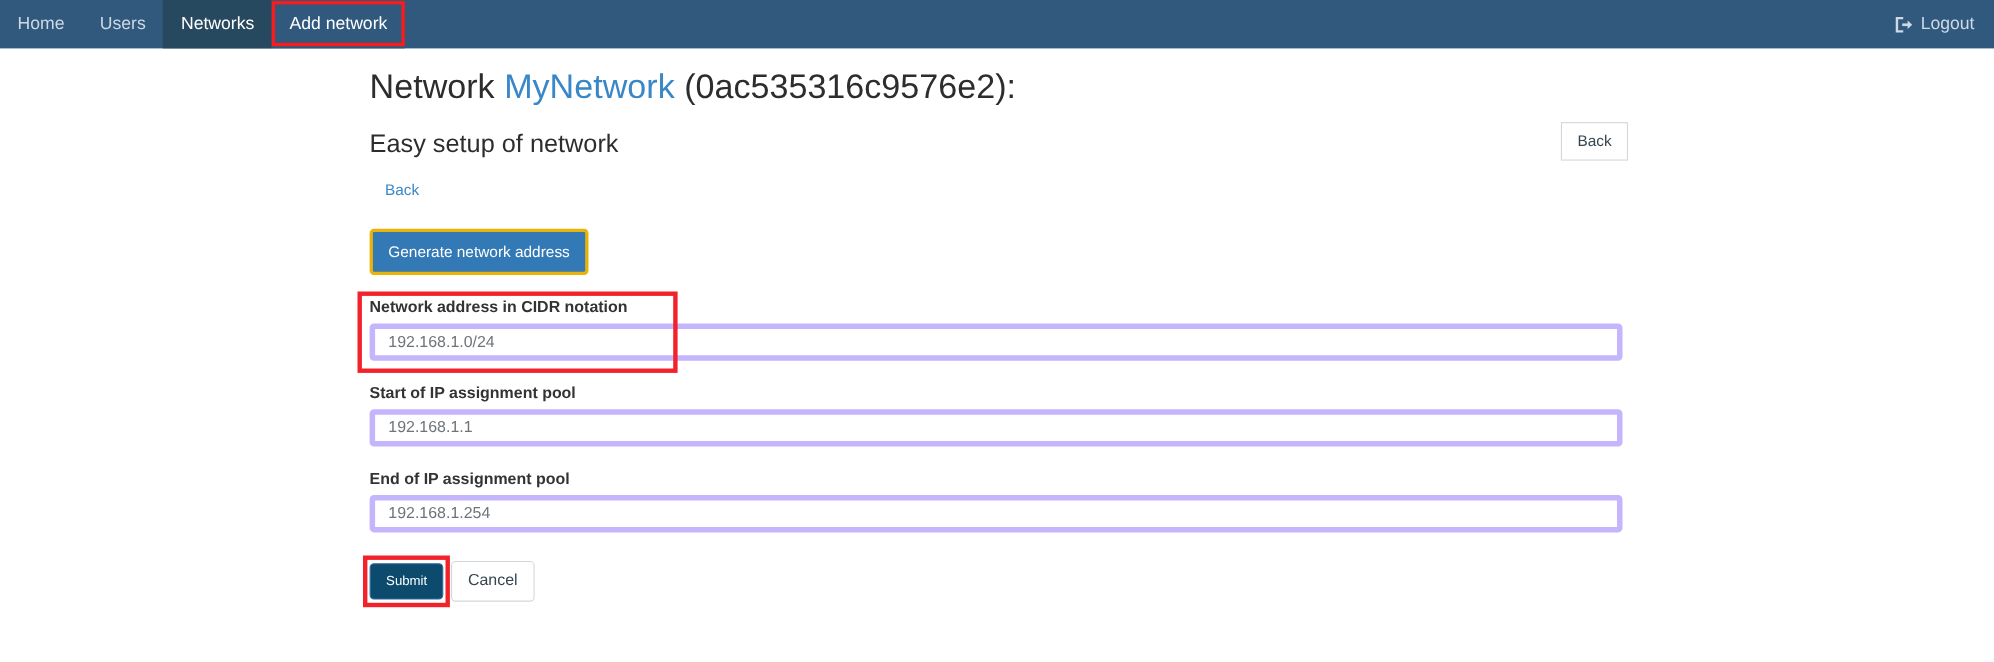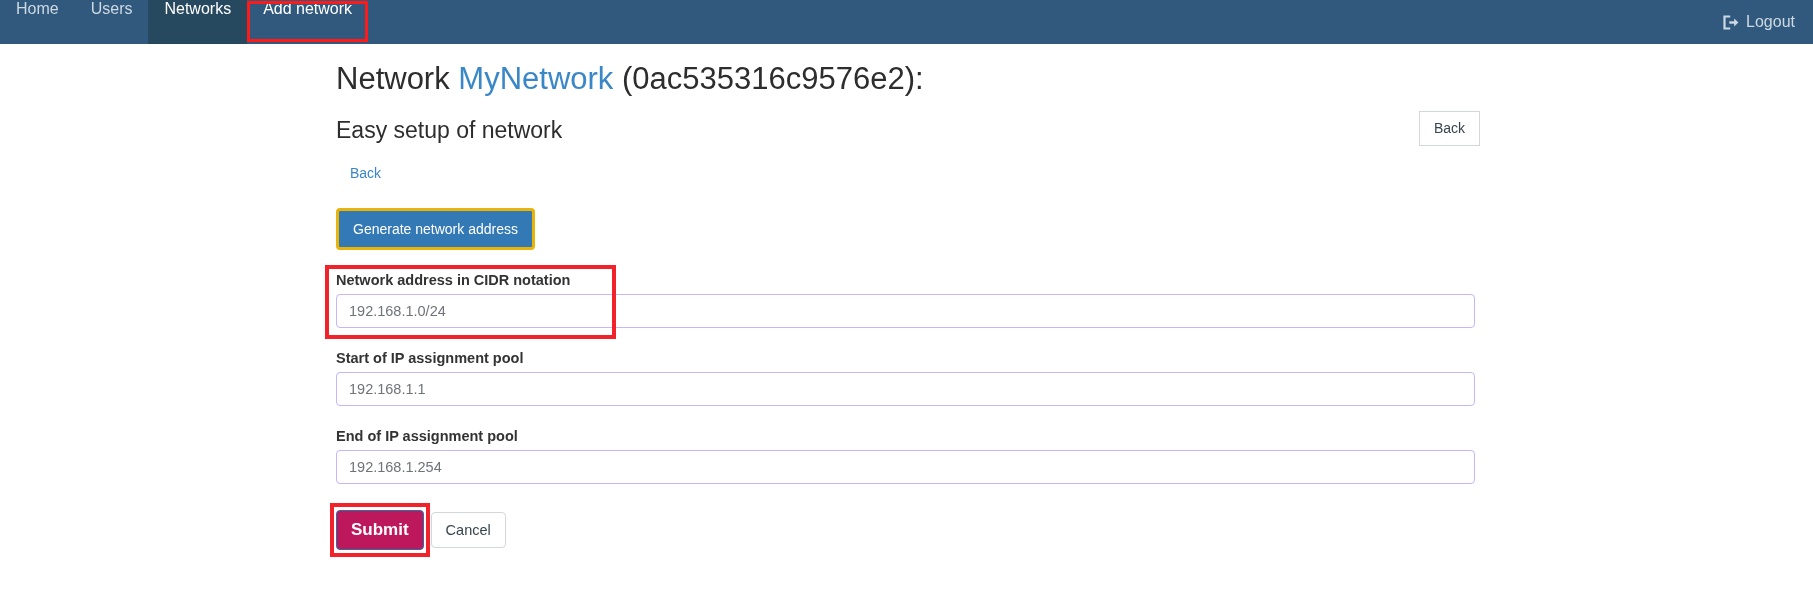--- a/index.html
+++ b/index.html
@@ -29,21 +29,21 @@
     height: 44px;
     color: #e8eef4;
     font-size: 21px;
     text-decoration: none;
     white-space: nowrap;
   }
   .brand-icon { display: block; width: 26px; height: 26px; }
   .nav-items { display: flex; align-items: stretch; height: 44px; }
   .nav-link {
     display: flex;
-    align-items: flex-start;
+    align-items: center;
     padding: 0 16px;
     height: 44px;
     color: #cdd9e3;
     font-size: 16px;
     text-decoration: none;
     white-space: nowrap;
   }
   .nav-link.active {
     background: #27495f;
     color: #ffffff;
@@ -153,21 +153,21 @@
   }
   .field-input {
     display: block;
     width: 1139px;
     height: 34px;
     padding: 6px 12px;
     font-size: 14.5px;
     font-family: "Liberation Sans", sans-serif;
     color: #6f7479;
     background: #ffffff;
-    border: 1px solid #c4b5fd;
+    border: 5px solid #c4b5fd;
     border-radius: 4px;
     outline: none;
   }
   .field-group.highlighted::before {
     content: "";
     position: absolute;
     left: -11px; top: -7px;
     width: 283px; height: 66px;
     border: 4px solid #f2222b;
     pointer-events: none;
@@ -184,29 +184,28 @@
   .submit-wrap::before {
     content: "";
     position: absolute;
     left: -6px; top: -7px; right: -6px; bottom: -7px;
     border: 4px solid #f2222b;
     pointer-events: none;
     z-index: 3;
   }
   .btn-submit {
     padding: 8px 14px;
-    font-size: 17px;
-    font-family: "Liberation Sans", sans-serif;
-    color: #ffffff;
-    background: #be185d;
+    font-size: 12px;
+    font-family: "Liberation Sans", sans-serif;
+    color: #ffffff;
+    background: #0c4a6e;
     border: 1px solid #2e6da4;
     border-radius: 4px;
     cursor: pointer;
     line-height: 1.3;
-    font-weight: bold;
   }
   .btn-cancel {
     padding: 8px 14px;
     font-size: 14.5px;
     font-family: "Liberation Sans", sans-serif;
     color: #36454f;
     background: #ffffff;
     border: 1px solid #d3d7db;
     border-radius: 4px;
     cursor: pointer;

